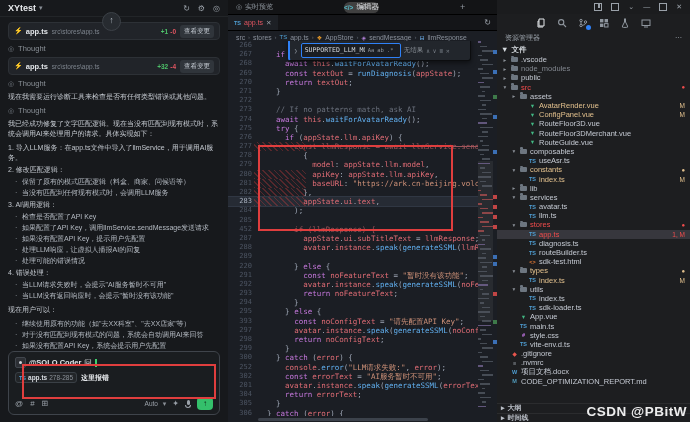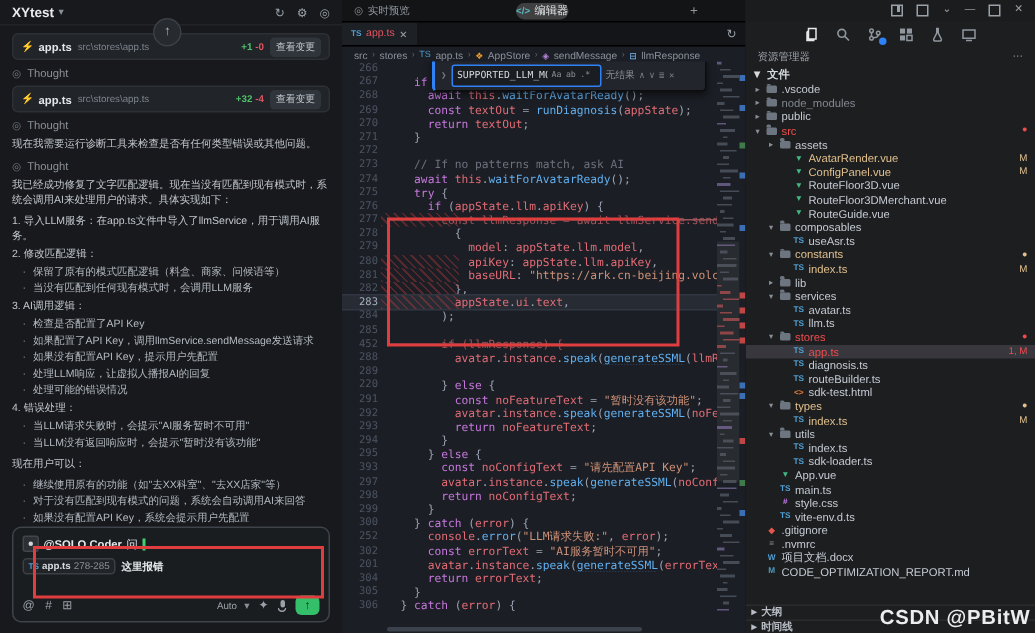--- a/index.html
+++ b/index.html
@@ -295,20 +295,21 @@
         <div class="ln sq h"><span class="num">277</span><span class="ct"><span class="d">        const llmResponse = await llmService.sendMessage(</span></span></div>
         <div class="ln"><span class="num">278</span><span class="ct"><span class="p">          {</span></span></div>
         <div class="ln"><span class="num">279</span><span class="ct"><span class="p">            </span><span class="v">model</span><span class="p">: </span><span class="v">appState</span><span class="p">.</span><span class="v">llm</span><span class="p">.</span><span class="v">model</span><span class="p">,</span></span></div>
         <div class="ln h"><span class="num">280</span><span class="ct"><span class="p">            </span><span class="v">apiKey</span><span class="p">: </span><span class="v">appState</span><span class="p">.</span><span class="v">llm</span><span class="p">.</span><span class="v">apiKey</span><span class="p">,</span></span></div>
         <div class="ln sq h"><span class="num">281</span><span class="ct"><span class="p">            </span><span class="v">baseURL</span><span class="p">: </span><span class="su">"https://ark.cn-beijing.volces.com/api/v3"</span></span></div>
         <div class="ln sq h"><span class="num">282</span><span class="ct"><span class="p">          },</span></span></div>
         <div class="ln cur h"><span class="num">283</span><span class="ct"><span class="p">          </span><span class="v">appState</span><span class="p">.</span><span class="v">ui</span><span class="p">.</span><span class="v">text</span><span class="p">,</span></span></div>
         <div class="ln"><span class="num">284</span><span class="ct"><span class="p">        );</span></span></div>
         <div class="ln"><span class="num">285</span><span class="ct"></span></div>
         <div class="ln"><span class="num">452</span><span class="ct"><span class="d">        if (llmResponse) {</span></span></div>
+        <div class="ln"><span class="num">287</span><span class="ct"><span class="p">          </span><span class="v">appState</span><span class="p">.</span><span class="v">ui</span><span class="p">.</span><span class="v">subTitleText</span><span class="p"> = </span><span class="v">llmResponse</span><span class="p">;</span></span></div>
         <div class="ln"><span class="num">288</span><span class="ct"><span class="p">          </span><span class="v">avatar</span><span class="p">.</span><span class="v">instance</span><span class="p">.</span><span class="f">speak</span><span class="p">(</span><span class="fu">generateSSML</span><span class="p">(</span><span class="v">llmResponse</span></span></div>
         <div class="ln"><span class="num">289</span></div>
         <div class="ln"><span class="num">220</span><span class="ct"><span class="p">        } </span><span class="k">else</span><span class="p"> {</span></span></div>
         <div class="ln"><span class="num">291</span><span class="ct"><span class="p">          </span><span class="k">const</span><span class="p"> </span><span class="v">noFeatureText</span><span class="p"> = </span><span class="s">"暂时没有该功能"</span><span class="p">;</span></span></div>
         <div class="ln"><span class="num">292</span><span class="ct"><span class="p">          </span><span class="v">avatar</span><span class="p">.</span><span class="v">instance</span><span class="p">.</span><span class="f">speak</span><span class="p">(</span><span class="fu">generateSSML</span><span class="p">(</span><span class="v">noFeatureText</span></span></div>
         <div class="ln"><span class="num">293</span><span class="ct"><span class="p">          </span><span class="k">return</span><span class="p"> </span><span class="v">noFeatureText</span><span class="p">;</span></span></div>
         <div class="ln"><span class="num">294</span><span class="ct"><span class="p">        }</span></span></div>
         <div class="ln"><span class="num">295</span><span class="ct"><span class="p">      } </span><span class="k">else</span><span class="p"> {</span></span></div>
         <div class="ln"><span class="num">393</span><span class="ct"><span class="p">        </span><span class="k">const</span><span class="p"> </span><span class="v">noConfigText</span><span class="p"> = </span><span class="s">"请先配置API Key"</span><span class="p">;</span></span></div>
         <div class="ln"><span class="num">297</span><span class="ct"><span class="p">        </span><span class="v">avatar</span><span class="p">.</span><span class="v">instance</span><span class="p">.</span><span class="f">speak</span><span class="p">(</span><span class="fu">generateSSML</span><span class="p">(</span><span class="v">noConfigText</span></span></div>

